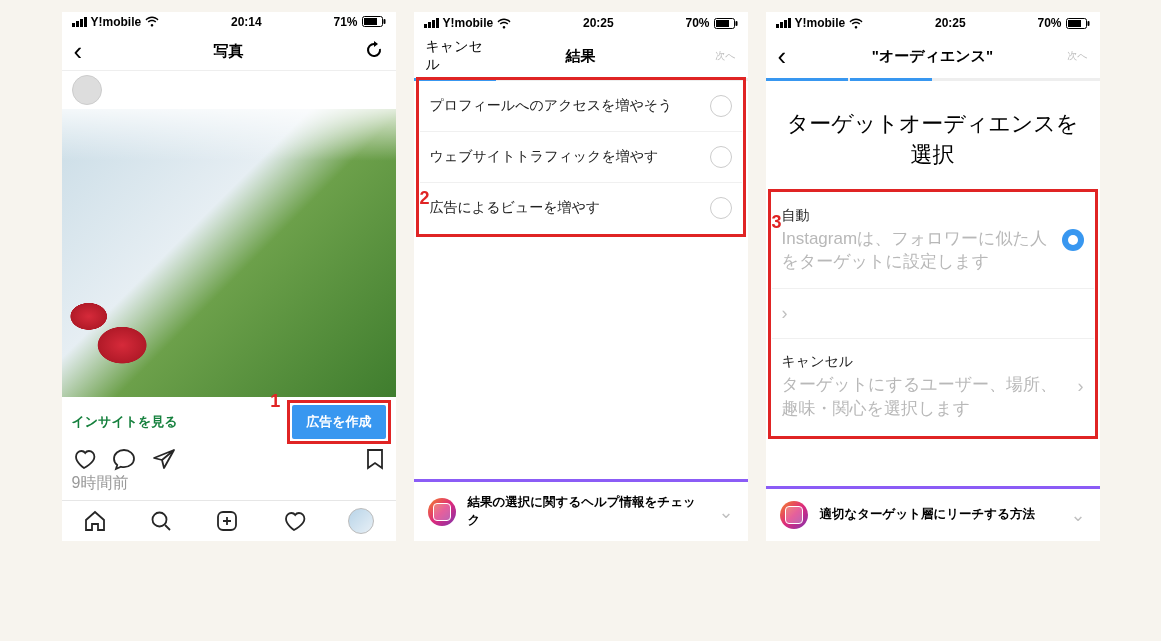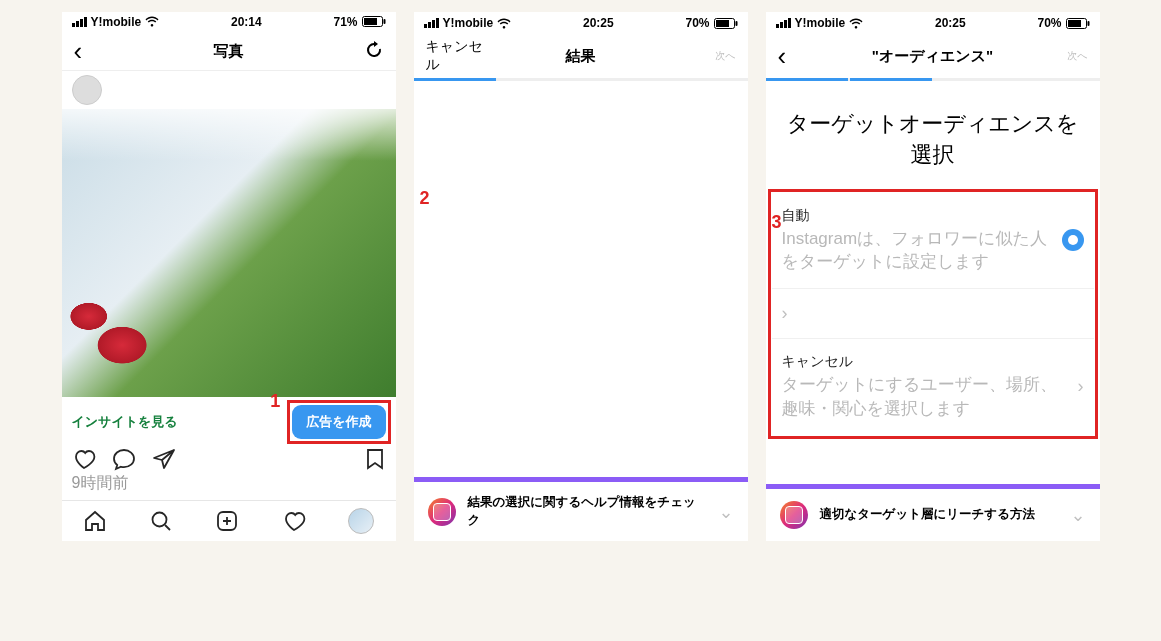--- a/index.html
+++ b/index.html
@@ -68,21 +68,21 @@
     content:""; position:absolute; inset:0;
     background:
       radial-gradient(ellipse 40px 30px at 18% 82%, #d62a3a 0%, #b11a28 60%, transparent 62%),
       radial-gradient(ellipse 30px 22px at 8% 72%, #d62a3a 0%, #b11a28 60%, transparent 62%),
       linear-gradient(to bottom, rgba(255,255,255,0.8) 0%, rgba(255,255,255,0.0) 18%);
   }
   .below-photo { display:flex; justify-content:space-between; align-items:center; padding:8px 10px 4px;}
   .insights-link { color:#15803d; font-size:13px; font-weight:600; }
   .promote-btn {
     background:#3897f0; color:#fff; font-size:13px; font-weight:700;
-    padding:8px 14px; border-radius:9px;
+    padding:8px 14px; border-radius:2px;
   }
   .promote-wrap { position:relative; }
   .promote-wrap::after{
     content:""; position:absolute; inset:-5px; border:3px solid #e02424;
   }
   .step-num {
     position:absolute; color:#e02424; font-weight:800; font-size:18px;
   }
   .action-row { display:flex; align-items:center; gap:16px; padding:4px 10px 0; font-size:24px;}
   .action-row .spacer{flex:1;}
@@ -110,21 +110,21 @@
   .option-title { font-size:14px; color:#222; }
   .option-sub { font-size:17px; color:#b8b8b8; line-height:1.4; margin-top:2px;}
   .radio-empty { width:22px; height:22px; border:1.5px solid #ccc; border-radius:50%; flex-shrink:0;}
   .radio-filled { width:22px; height:22px; border-radius:50%; background:#3897f0; flex-shrink:0; position:relative;}
   .radio-filled::after{content:""; position:absolute; inset:6px; background:#fff; border-radius:50%;}
   .chevron { color:#c0c0c0; font-size:18px; }
 
   .help-card {
     margin-top:auto;
     display:flex; align-items:center; gap:12px; padding:12px 14px;
-    border-top:5px solid #8b5cf6;
+    border-top:3px solid #8b5cf6;
   }
   .help-icon {
     width:28px; height:28px; border-radius:50%;
     background:linear-gradient(135deg,#f58529,#dd2a7b,#8134af);
     display:flex; align-items:center; justify-content:center;
   }
   .help-icon-inner {
     width:18px; height:18px; border-radius:4px; background:rgba(255,255,255,0.25);
     border:1.5px solid #fff;
   }
@@ -276,20 +276,40 @@
   <div class="progress-track">
     <div class="progress-seg fill"></div>
       <div class="progress-seg"></div>
       <div class="progress-seg"></div>
       <div class="progress-seg"></div>
   </div>
 
 
   <span class="step-num" style="position:absolute; left:6px; top:176px;">2</span>
 
+  <div class="option-group">
+    <div class="option-row">
+      <div class="option-text">
+          <div class="option-title">プロフィールへのアクセスを増やそう</div>
+        </div>
+      <div class="radio-empty"></div>
+    </div>
+    <div class="option-row">
+      <div class="option-text">
+          <div class="option-title">ウェブサイトトラフィックを増やす</div>
+        </div>
+      <div class="radio-empty"></div>
+    </div>
+    <div class="option-row">
+      <div class="option-text">
+          <div class="option-title">広告によるビューを増やす</div>
+        </div>
+      <div class="radio-empty"></div>
+    </div>
+  </div>
 
   <div class="help-card">
     <div class="help-icon">
         <div class="help-icon-inner"></div>
       </div>
     <div class="help-text">結果の選択に関するヘルプ情報をチェック</div>
     <span class="chevron">⌄</span>
   </div>
 </div>
 

